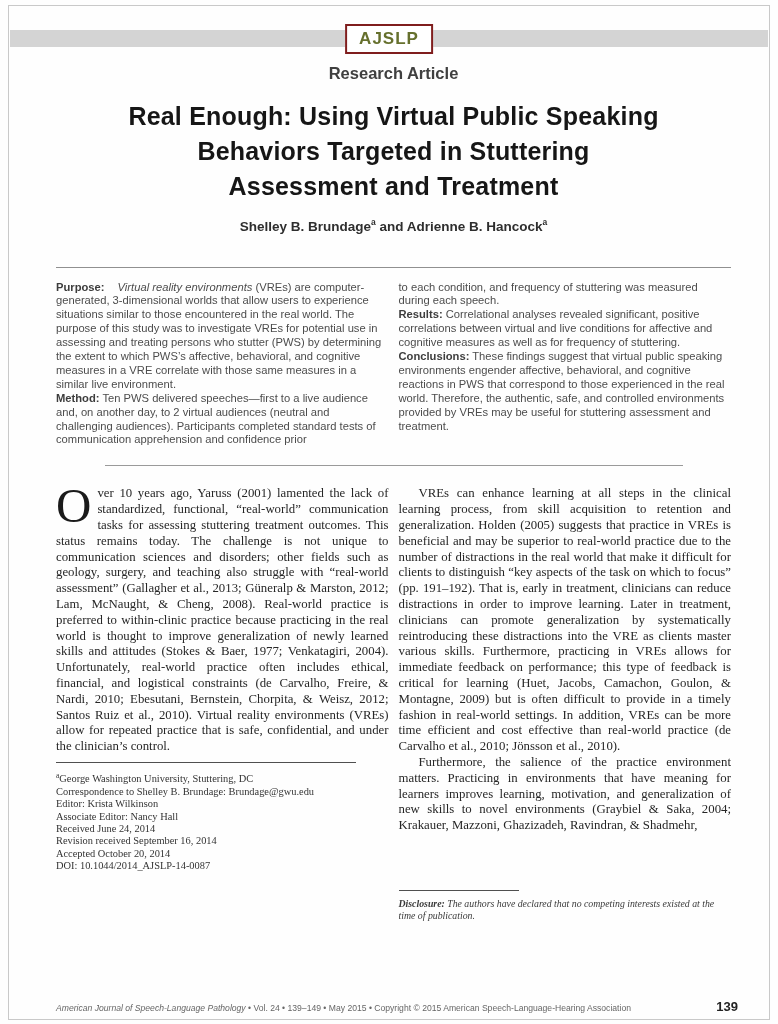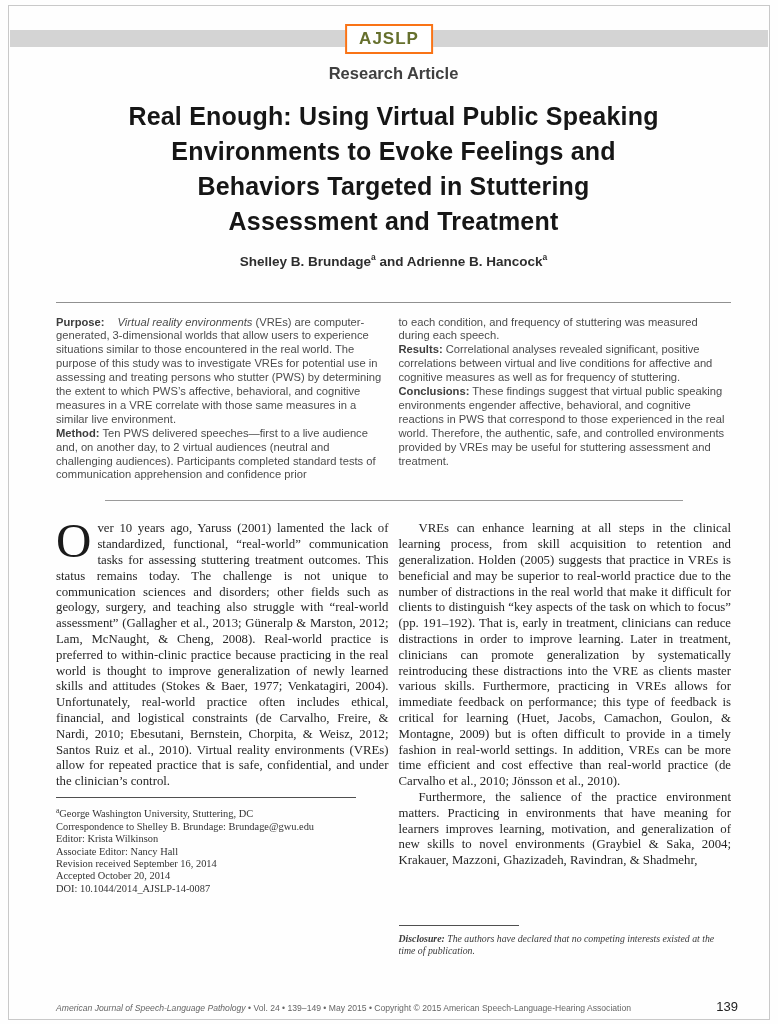--- a/index.html
+++ b/index.html
@@ -4,21 +4,21 @@
 <style>
   html,body{margin:0;padding:0;background:#ffffff;}
   .page{
     position:relative;width:778px;height:1024px;box-sizing:border-box;
     background:#fefefe;font-family:"Liberation Sans",sans-serif;overflow:hidden;
   }
   .frame{position:absolute;top:5px;left:8px;right:8px;bottom:4px;border:1px solid #c9c9c9;pointer-events:none;}
   .band{position:relative;height:17px;background:#d4d4d4;margin:30px 10px 0 10px;}
   .logo-box{
     position:absolute;left:50%;top:50%;transform:translate(-50%,-50%);
-    background:#ffffff;border:2px solid #f97316;padding:3px 12px;
+    background:#ffffff;border:2px solid #7f1d1d;padding:3px 12px;
     font-weight:bold;font-size:17px;letter-spacing:1px;color:#66702d;
     font-family:"Liberation Sans",sans-serif;
   }
   .content{padding:0 47px 0 56px;}
   .article-type{margin-top:17px;text-align:center;font-weight:bold;font-size:16.5px;color:#404040;}
   .title{margin:16px 0 0 0;text-align:center;font-weight:bold;font-size:25px;line-height:35px;color:#161616;letter-spacing:.2px;}
   .authors{margin-top:13px;text-align:center;font-weight:bold;font-size:13.5px;color:#2e2e2e;}
   .authors sup{font-size:8.5px;}
   hr.rule{border:0;border-top:1.5px solid #909090;margin:33px 0 0 0;}
   hr.rule-mid{border:0;border-top:1.5px solid #9a9a9a;width:578px;margin:18px auto 0 auto;}
@@ -39,41 +39,40 @@
   .fn sup{font-size:7.5px;}
   .disclosure{margin-top:56px;}
   .disclosure .fn{font-style:italic;font-size:9.8px;color:#3a3a3a;}
   .disclosure b{font-weight:bold;font-style:italic;}
   .footer{
     position:absolute;left:56px;right:40px;bottom:10px;
     display:flex;align-items:baseline;font-size:8.6px;color:#666666;
     font-family:"Liberation Sans",sans-serif;
   }
   .footer .journal{font-style:italic;}
-  .footer .pageno{margin-left:auto;font-weight:normal;font-size:13px;color:#222222;}
+  .footer .pageno{margin-left:auto;font-weight:bold;font-size:13px;color:#222222;}
 </style>
 </head>
 <body>
 
 <div class="page">
   <div class="frame"></div>
 
   <div class="band">
     <div class="logo-box">
       <span>AJSLP</span>
     </div>
   </div>
 
   <div class="content">
 
     <div class="article-type">Research Article</div>
 
     <h1 class="title">
       <div>Real Enough: Using Virtual Public Speaking</div>
-      <div>Environments to Evoke Feelings and</div>
       <div>Behaviors Targeted in Stuttering</div>
       <div>Assessment and Treatment</div>
     </h1>
 
     <div class="authors"><span>Shelley B. Brundage</span><sup>a</sup> <span>and Adrienne B. Hancock</span><sup>a</sup></div>
 
     <hr class="rule">
 
     <div class="abstract twocol">
       <div class="col">
@@ -91,20 +90,21 @@
 
     <div class="bodytext twocol">
       <div class="col">
         <p><span class="dropcap">O</span><span>ver 10 years ago, Yaruss (2001) lamented the lack of standardized, functional, “real-world” communication tasks for assessing stuttering treatment outcomes. This status remains today. The challenge is not unique to communication sciences and disorders; other fields such as geology, surgery, and teaching also struggle with “real-world assessment” (Gallagher et al., 2013; Güneralp &amp; Marston, 2012; Lam, McNaught, &amp; Cheng, 2008). Real-world practice is preferred to within-clinic practice because practicing in the real world is thought to improve generalization of newly learned skills and attitudes (Stokes &amp; Baer, 1977; Venkatagiri, 2004). Unfortunately, real-world practice often includes ethical, financial, and logistical constraints (de Carvalho, Freire, &amp; Nardi, 2010; Ebesutani, Bernstein, Chorpita, &amp; Weisz, 2012; Santos Ruiz et al., 2010). Virtual reality environments (VREs) allow for repeated practice that is safe, confidential, and under the clinician’s control.</span></p>
         <div class="footnotes">
           <hr class="fn-rule">
           <p class="fn"><sup>a</sup><span>George Washington University, Stuttering, DC</span></p>
           <p class="fn">Correspondence to Shelley B. Brundage: Brundage@gwu.edu</p>
           <p class="fn">Editor: Krista Wilkinson</p>
           <p class="fn">Associate Editor: Nancy Hall</p>
+          <p class="fn">Received June 24, 2014</p>
           <p class="fn">Revision received September 16, 2014</p>
           <p class="fn">Accepted October 20, 2014</p>
           <p class="fn">DOI: 10.1044/2014_AJSLP-14-0087</p>
         </div>
       </div>
       <div class="col">
         <p class="indent">VREs can enhance learning at all steps in the clinical learning process, from skill acquisition to retention and generalization. Holden (2005) suggests that practice in VREs is beneficial and may be superior to real-world practice due to the number of distractions in the real world that make it difficult for clients to distinguish “key aspects of the task on which to focus” (pp. 191–192). That is, early in treatment, clinicians can reduce distractions in order to improve learning. Later in treatment, clinicians can promote generalization by systematically reintroducing these distractions into the VRE as clients master various skills. Furthermore, practicing in VREs allows for immediate feedback on performance; this type of feedback is critical for learning (Huet, Jacobs, Camachon, Goulon, &amp; Montagne, 2009) but is often difficult to provide in a timely fashion in real-world settings. In addition, VREs can be more time efficient and cost effective than real-world practice (de Carvalho et al., 2010; Jönsson et al., 2010).</p>
         <p class="indent">Furthermore, the salience of the practice environment matters. Practicing in environments that have meaning for learners improves learning, motivation, and generalization of new skills to novel environments (Graybiel &amp; Saka, 2004; Krakauer, Mazzoni, Ghazizadeh, Ravindran, &amp; Shadmehr,</p>
         <div class="disclosure">
           <hr class="fn-rule short">

